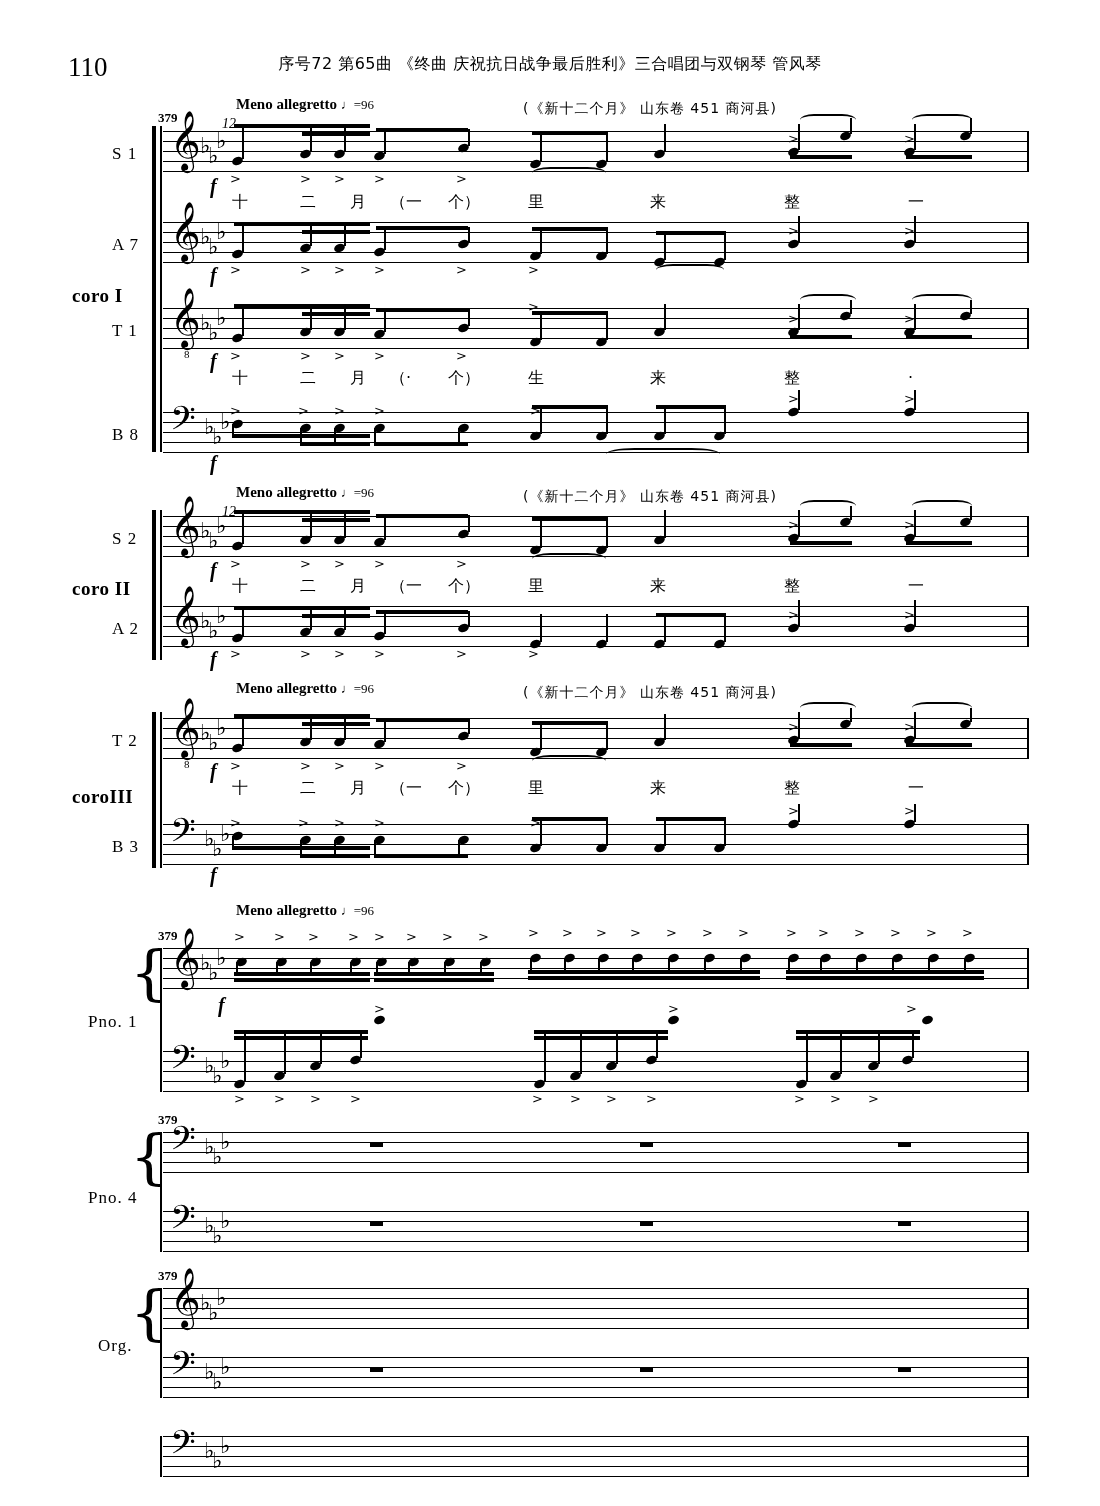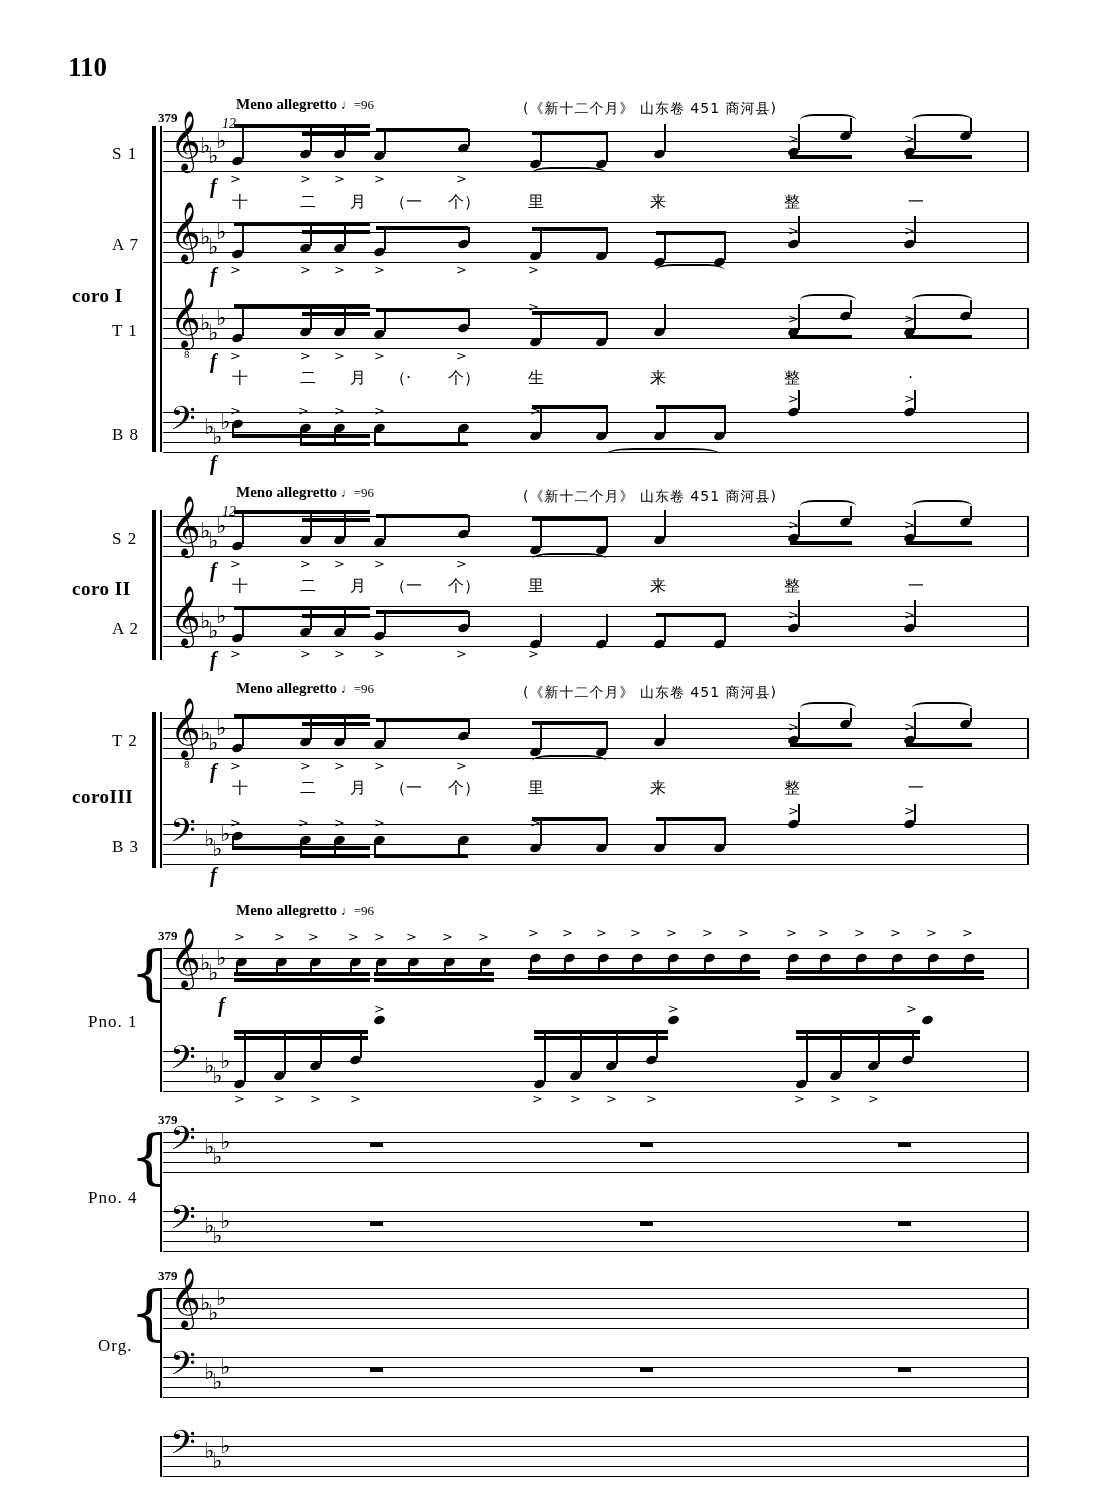--- a/index.html
+++ b/index.html
@@ -26,21 +26,21 @@
     font-size: 16px;
     letter-spacing: 0.5px;
   }
   #hdr-line1 { top: 26px; }
   #hdr-line2 { top: 54px; }
   #page-number {
     position: absolute;
     left: 68px;
     top: 52px;
     font-family: "Liberation Serif", serif;
-    font-weight: bold;
+    font-weight: normal;
     font-size: 27px;
   }
   .staff-line {
     position: absolute;
     background: #000;
     height: 1px;
   }
   .bar-line {
     position: absolute;
     background: #000;
@@ -163,20 +163,21 @@
     position: absolute;
     font-family: "Liberation Serif", serif;
     font-size: 11px;
   }
 </style>
 </head>
 <body>
 
 <div id="page">
 
+  <div class="hdr" id="hdr-line2">序号72    第65曲   《终曲  庆祝抗日战争最后胜利》三合唱团与双钢琴  管风琴</div>
   <div id="page-number">110</div>
 
   <div class="group-label" style="left:72px; top:285px;">coro I</div>
 
   <div class="thick-bar" style="left:152px; top:126px; height:326px;"></div>
   <div class="bar-line" style="left:160px; top:126px; height:326px;"></div>
 
   <div class="measure-num" style="left:158px; top:110px;">379</div>
   <div class="tempo" style="left:236px; top:96px;"><span>Meno  allegretto</span> <span class="eq">♩<span>=96</span></span></div>
   <div class="source" style="left:523px; top:100px;">(《新十二个月》    山东卷  451   商河县)</div>

